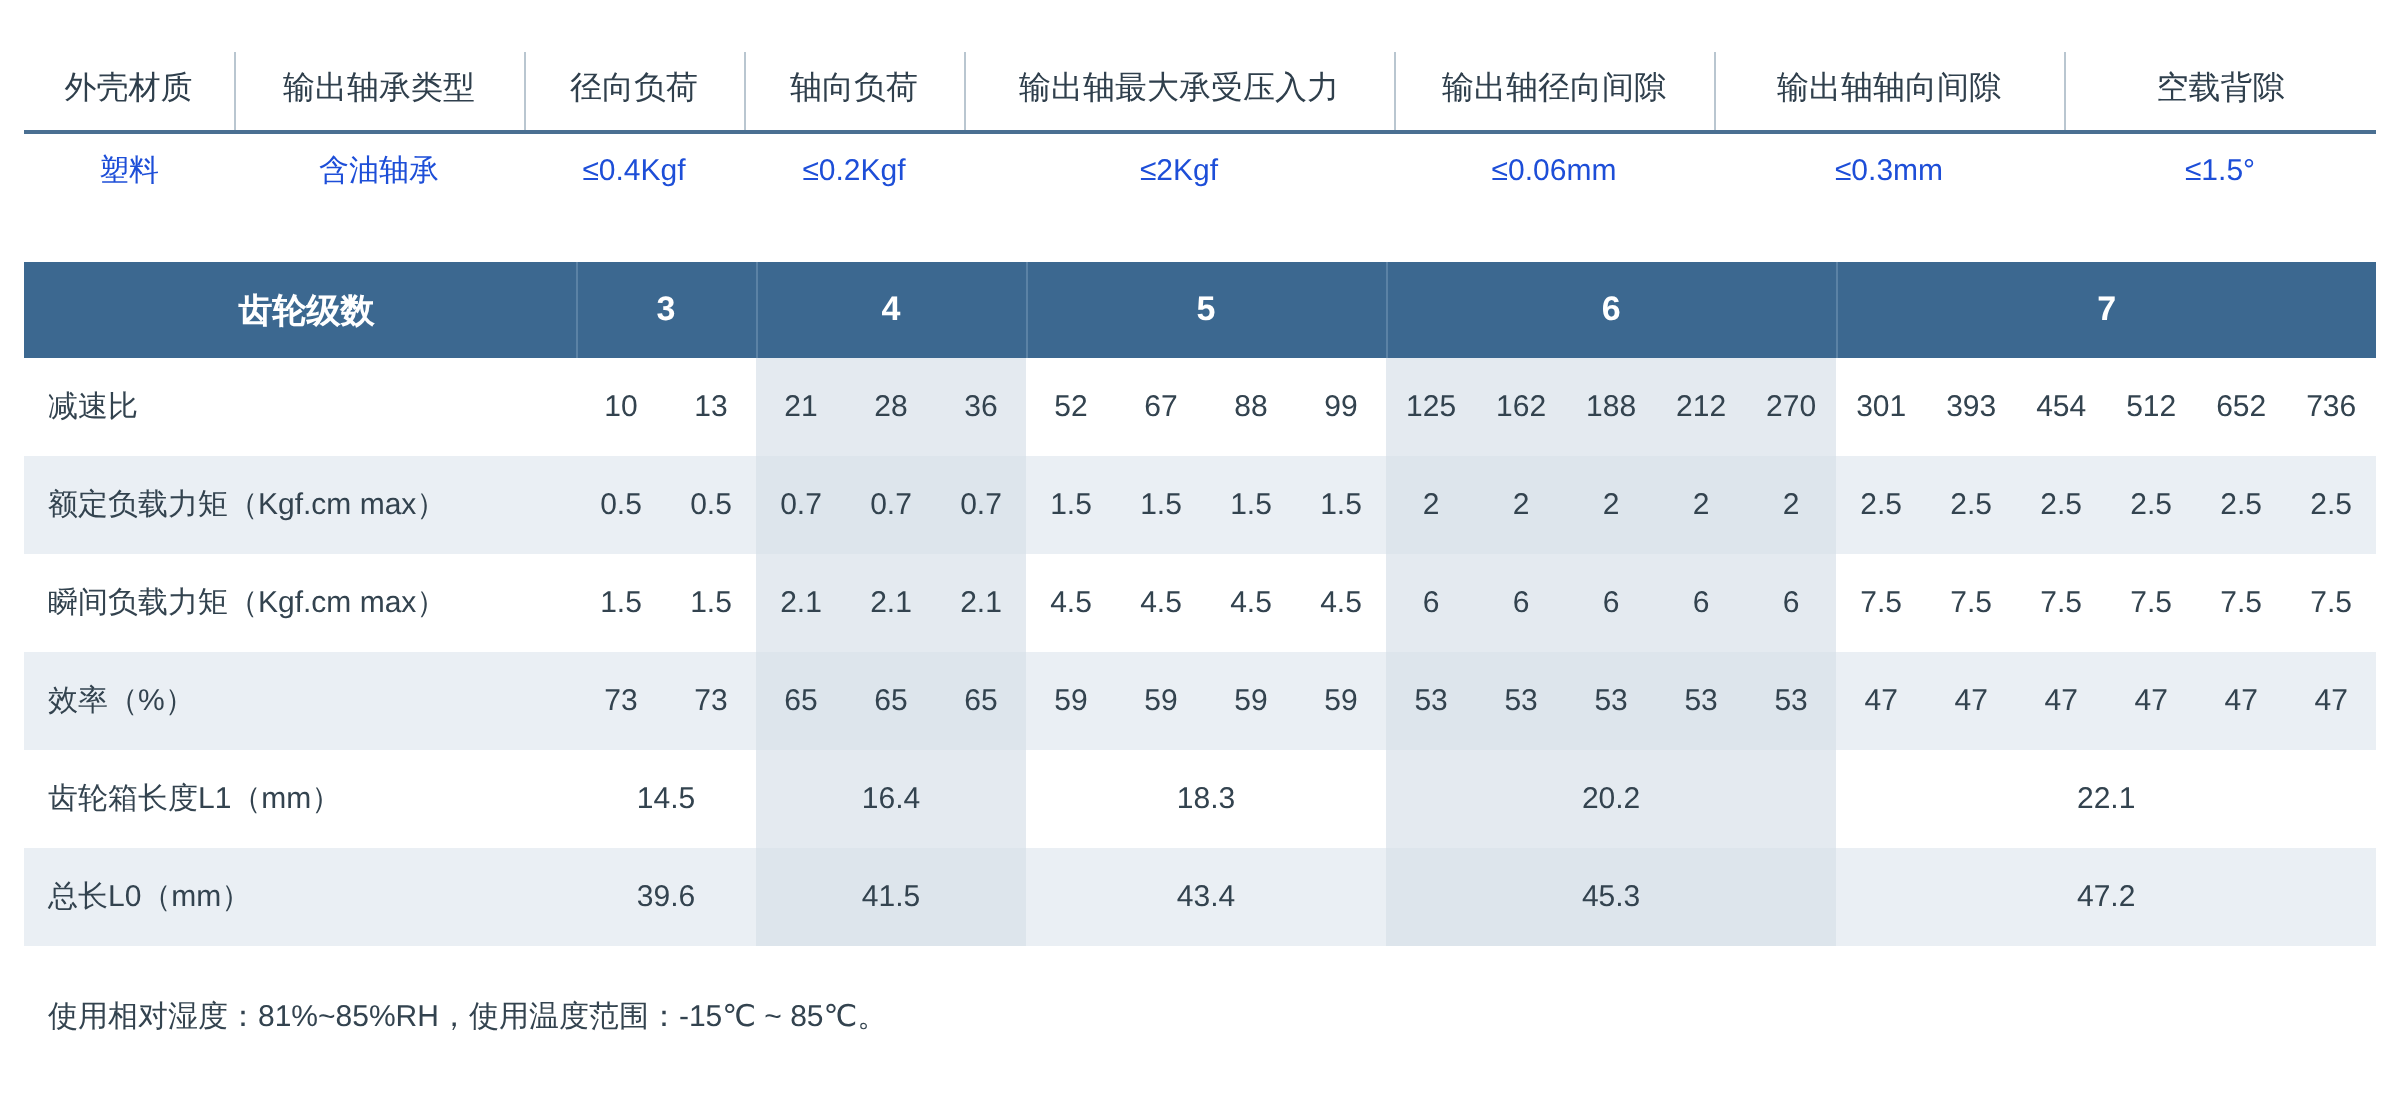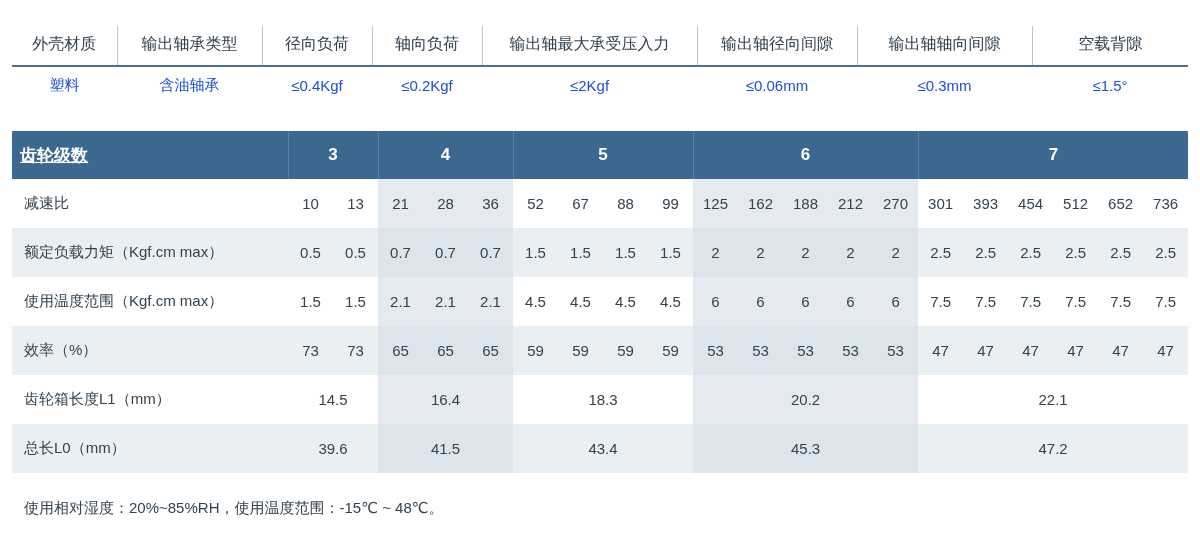--- a/index.html
+++ b/index.html
@@ -58,24 +58,23 @@
   .gear-table .hdr {
     background: #3c6890;
     color: #ffffff;
     font-weight: bold;
     font-size: 17px;
     height: 46px;
     text-align: center;
     border-right: 1px solid #5b82a5;
   }
   .gear-table .hdr.first {
-    text-align: left;
+    text-align: center;
     padding-left: 8px;
     font-size: 17px;
-    text-decoration: underline;
   }
   .gear-table .hdr.last { border-right: none; }
 
   .gear-table td {
     font-size: 15px;
     text-align: center;
     height: 47px;
     color: #33434f;
   }
   .gear-table td.label {
@@ -218,21 +217,21 @@
         <td class="shade">2</td>
         <td>2.5</td>
         <td>2.5</td>
         <td>2.5</td>
         <td>2.5</td>
         <td>2.5</td>
         <td>2.5</td>
       </tr>
 
       <tr class="row-a">
-        <td class="label">使用温度范围（Kgf.cm max）</td>
+        <td class="label">瞬间负载力矩（Kgf.cm max）</td>
         <td>1.5</td>
         <td>1.5</td>
         <td class="shade">2.1</td>
         <td class="shade">2.1</td>
         <td class="shade">2.1</td>
         <td>4.5</td>
         <td>4.5</td>
         <td>4.5</td>
         <td>4.5</td>
         <td class="shade">6</td>
@@ -285,15 +284,15 @@
         <td class="label">总长L0（mm）</td>
         <td class="merged" colspan="2">39.6</td>
         <td class="merged shade" colspan="3">41.5</td>
         <td class="merged" colspan="4">43.4</td>
         <td class="merged shade" colspan="5">45.3</td>
         <td class="merged" colspan="6">47.2</td>
       </tr>
     </tbody>
   </table>
 
-  <div class="footnote">使用相对湿度：20%~85%RH，使用温度范围：-15℃ ~ 48℃。</div>
+  <div class="footnote">使用相对湿度：81%~85%RH，使用温度范围：-15℃ ~ 85℃。</div>
 
 </div>
 
 </body></html>

